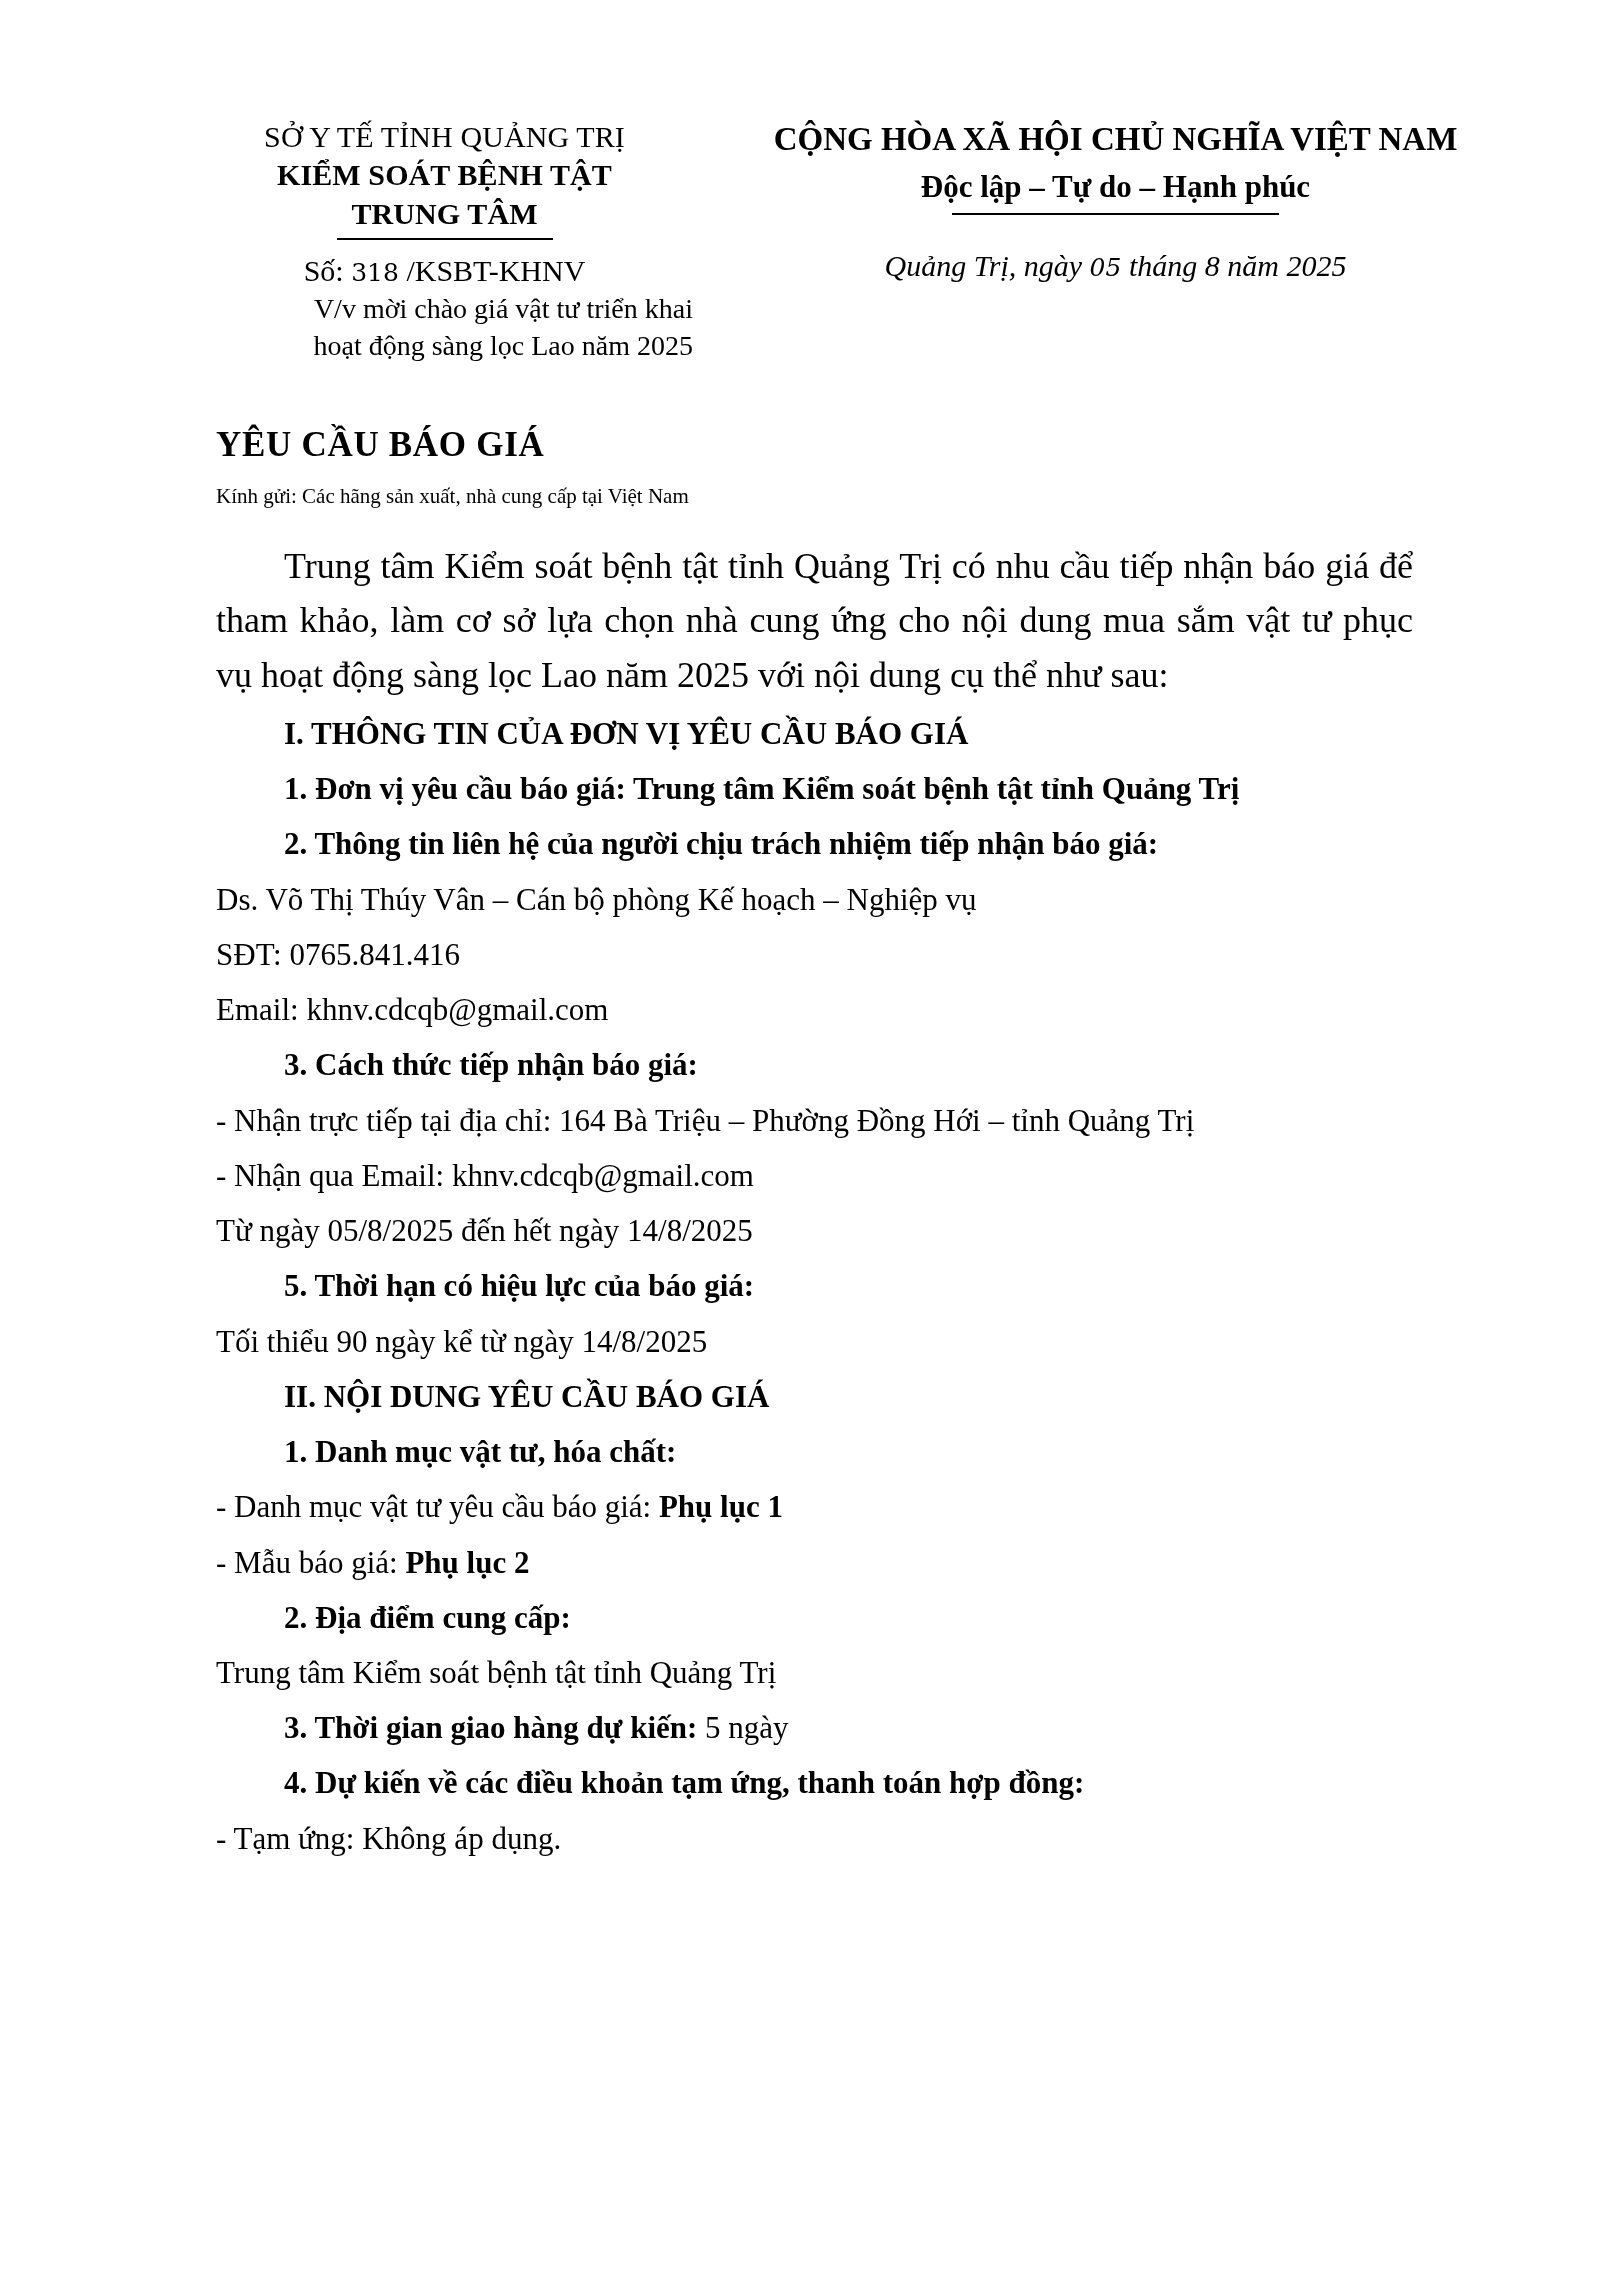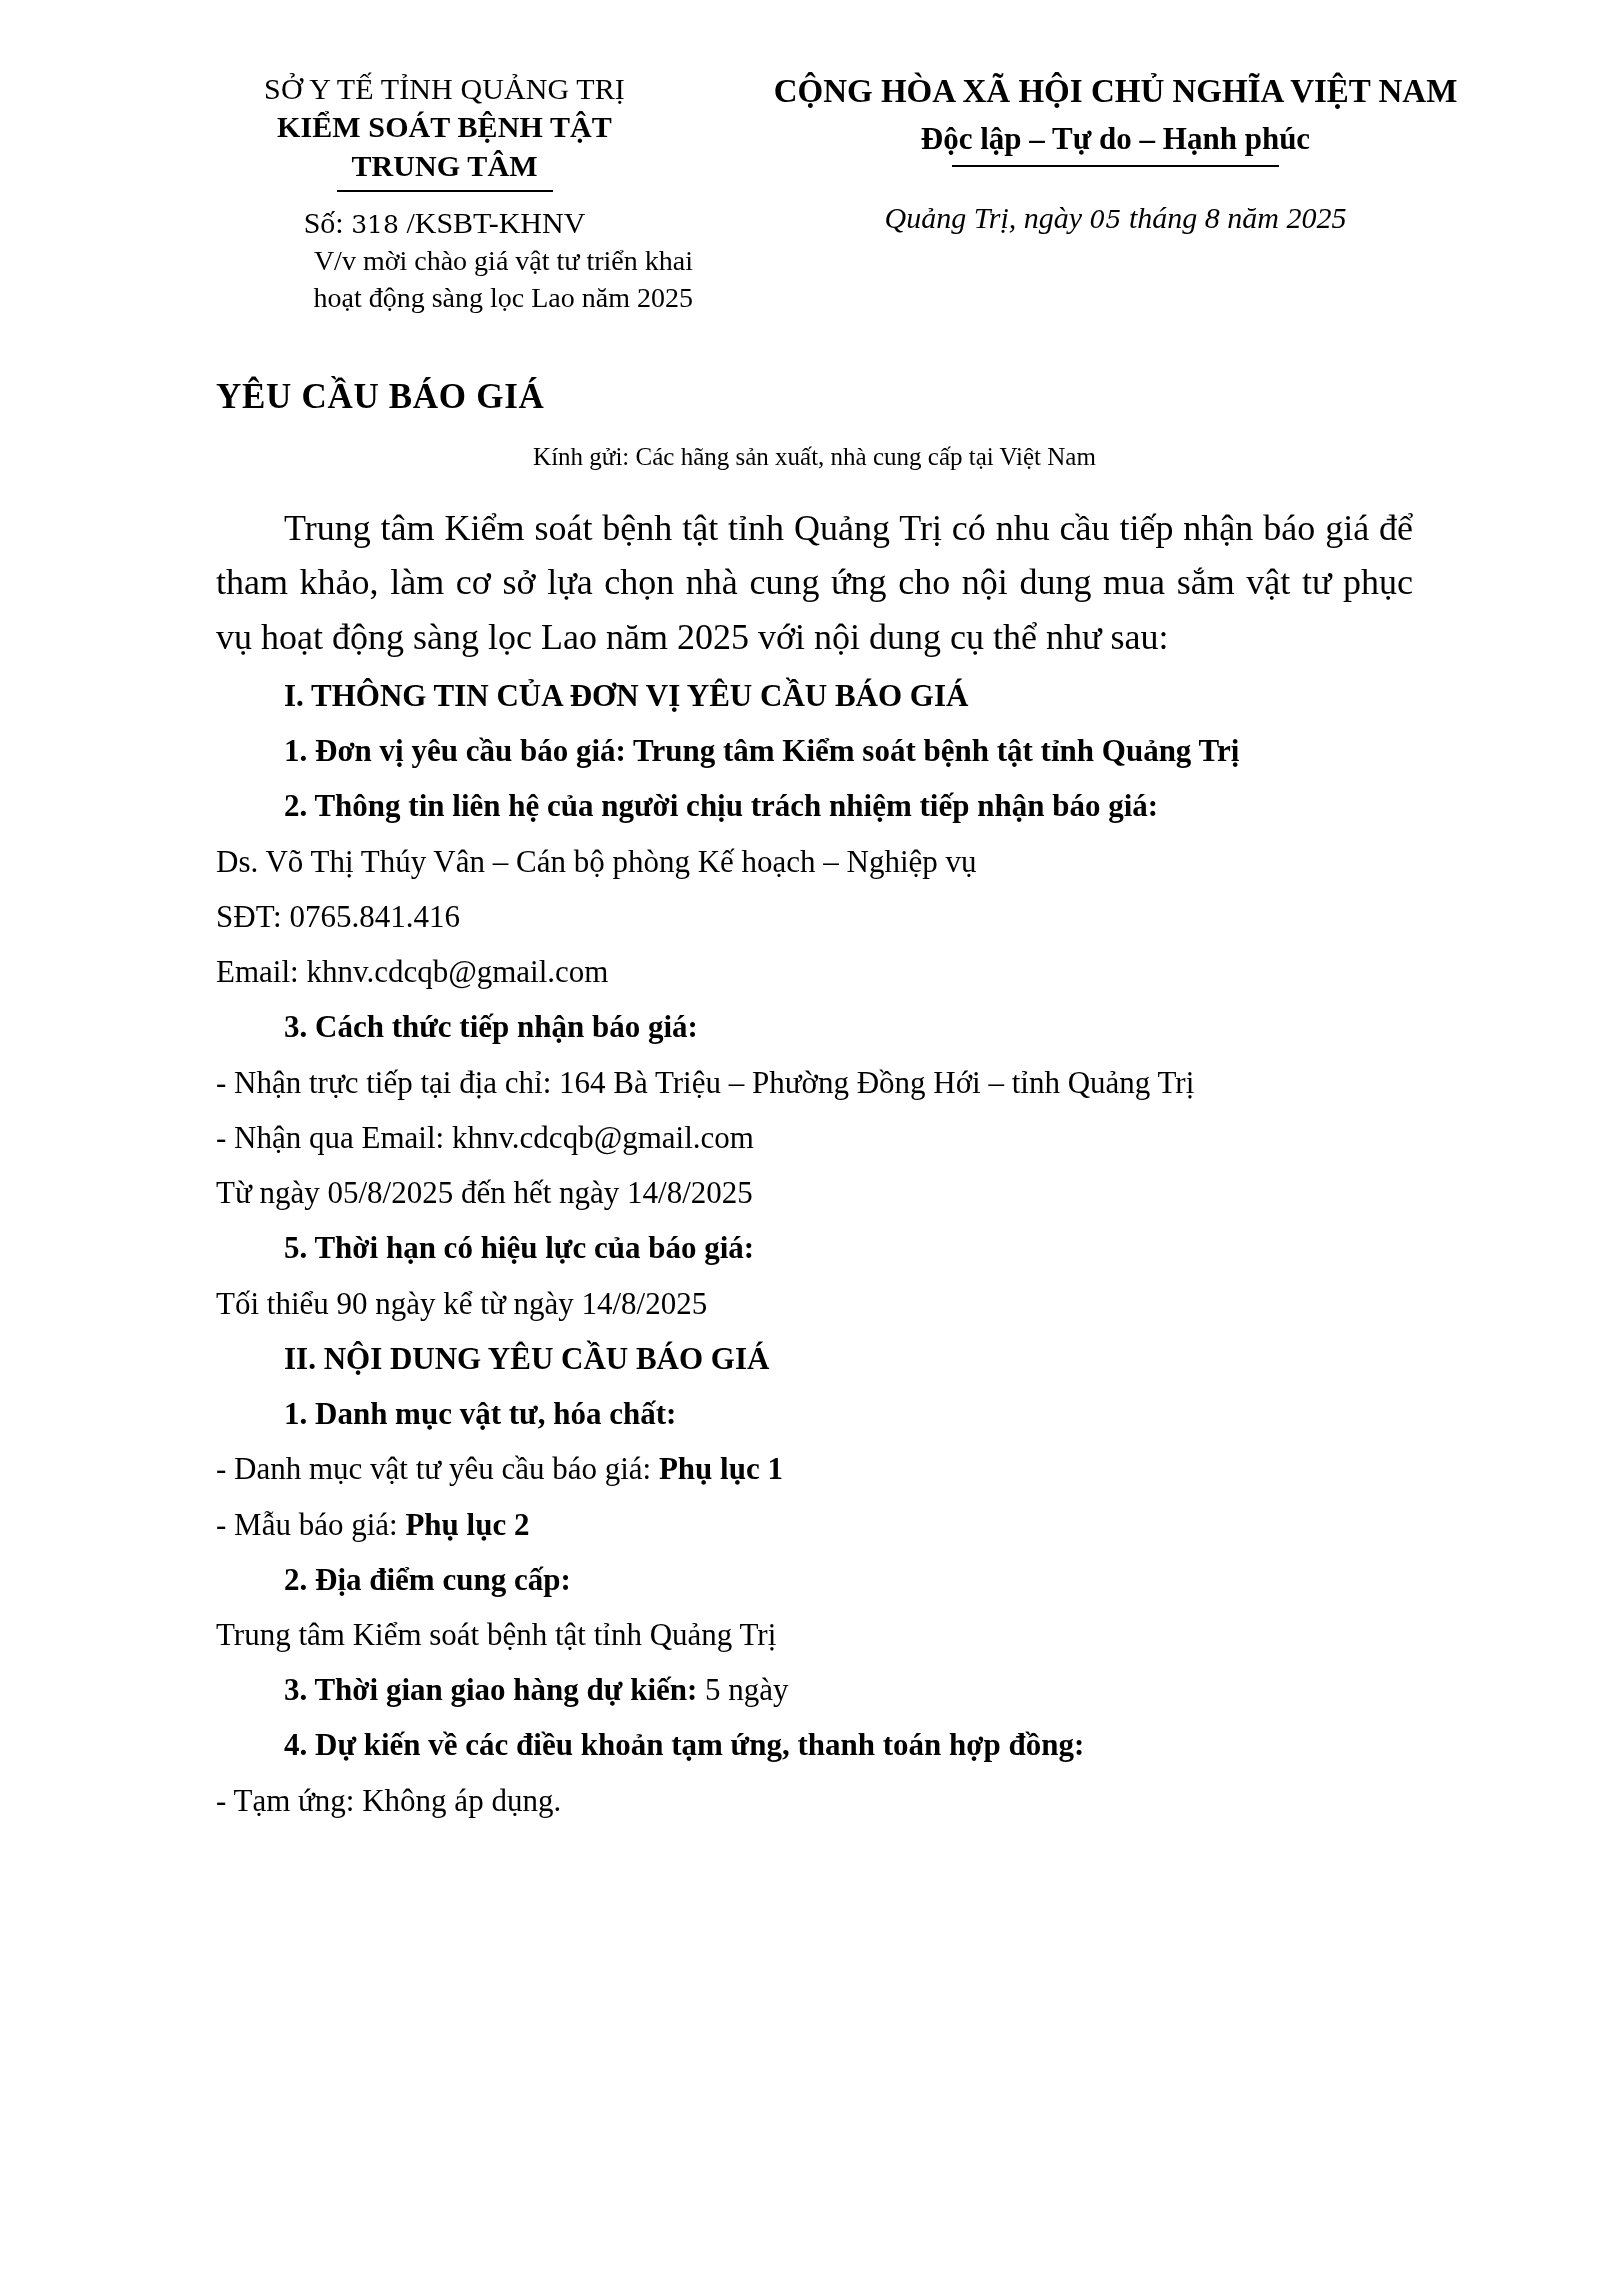--- a/index.html
+++ b/index.html
@@ -22,21 +22,21 @@
     box-sizing: border-box;
     padding: 0;
     overflow: hidden;
   }
 
   
   .header {
     display: flex;
     flex-direction: row;
     align-items: flex-start;
-    padding-top: 70px;
+    padding-top: 118px;
   }
   .header-left {
     width: 497px;
     margin-left: 196px;
     text-align: center;
     position: relative;
   }
   .header-right {
     flex: 1;
     text-align: center;
@@ -113,23 +113,23 @@
     width: 1197px;
   }
 
   .doc-title {
     font-size: 35px;
     font-weight: bold;
     margin-top: 60px;
     letter-spacing: 0.7px;
   }
   .addressee {
-    text-align: center;
-    font-size: 25px;
-    margin-top: 26px;
+    text-align: left;
+    font-size: 21px;
+    margin-top: 19px;
   }
 
   .para {
     font-size: 36px;
     line-height: 1.52;
     text-align: justify;
     text-justify: inter-word;
     margin-top: 30px;
     text-indent: 68px;
   }

